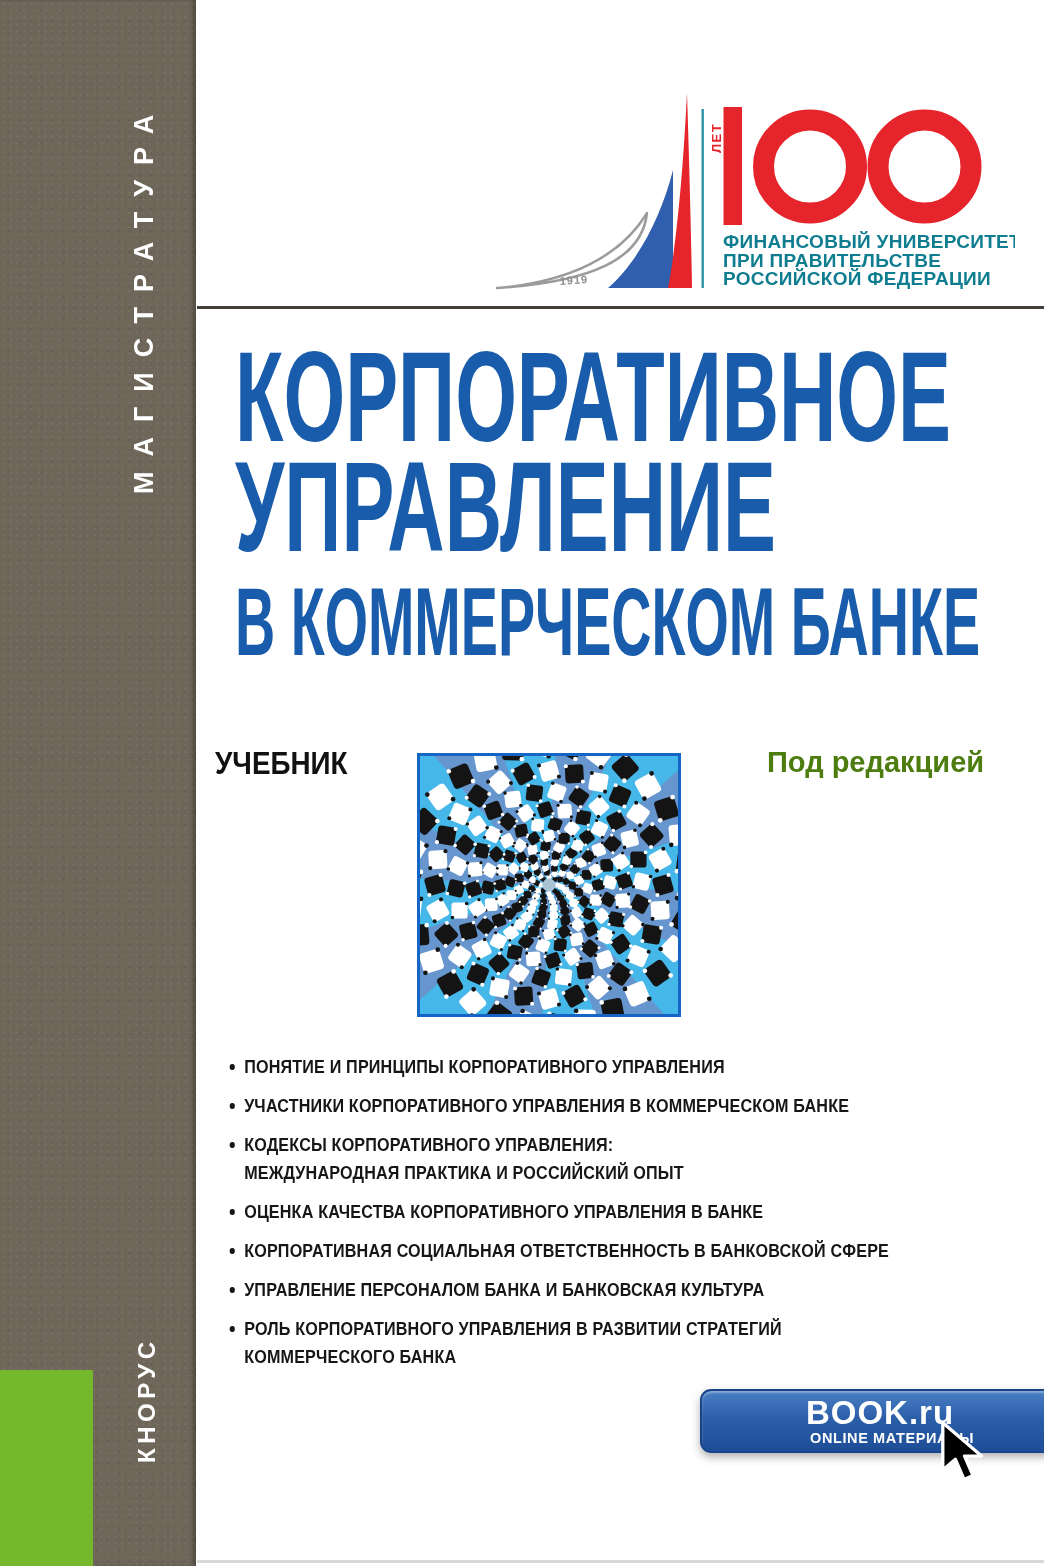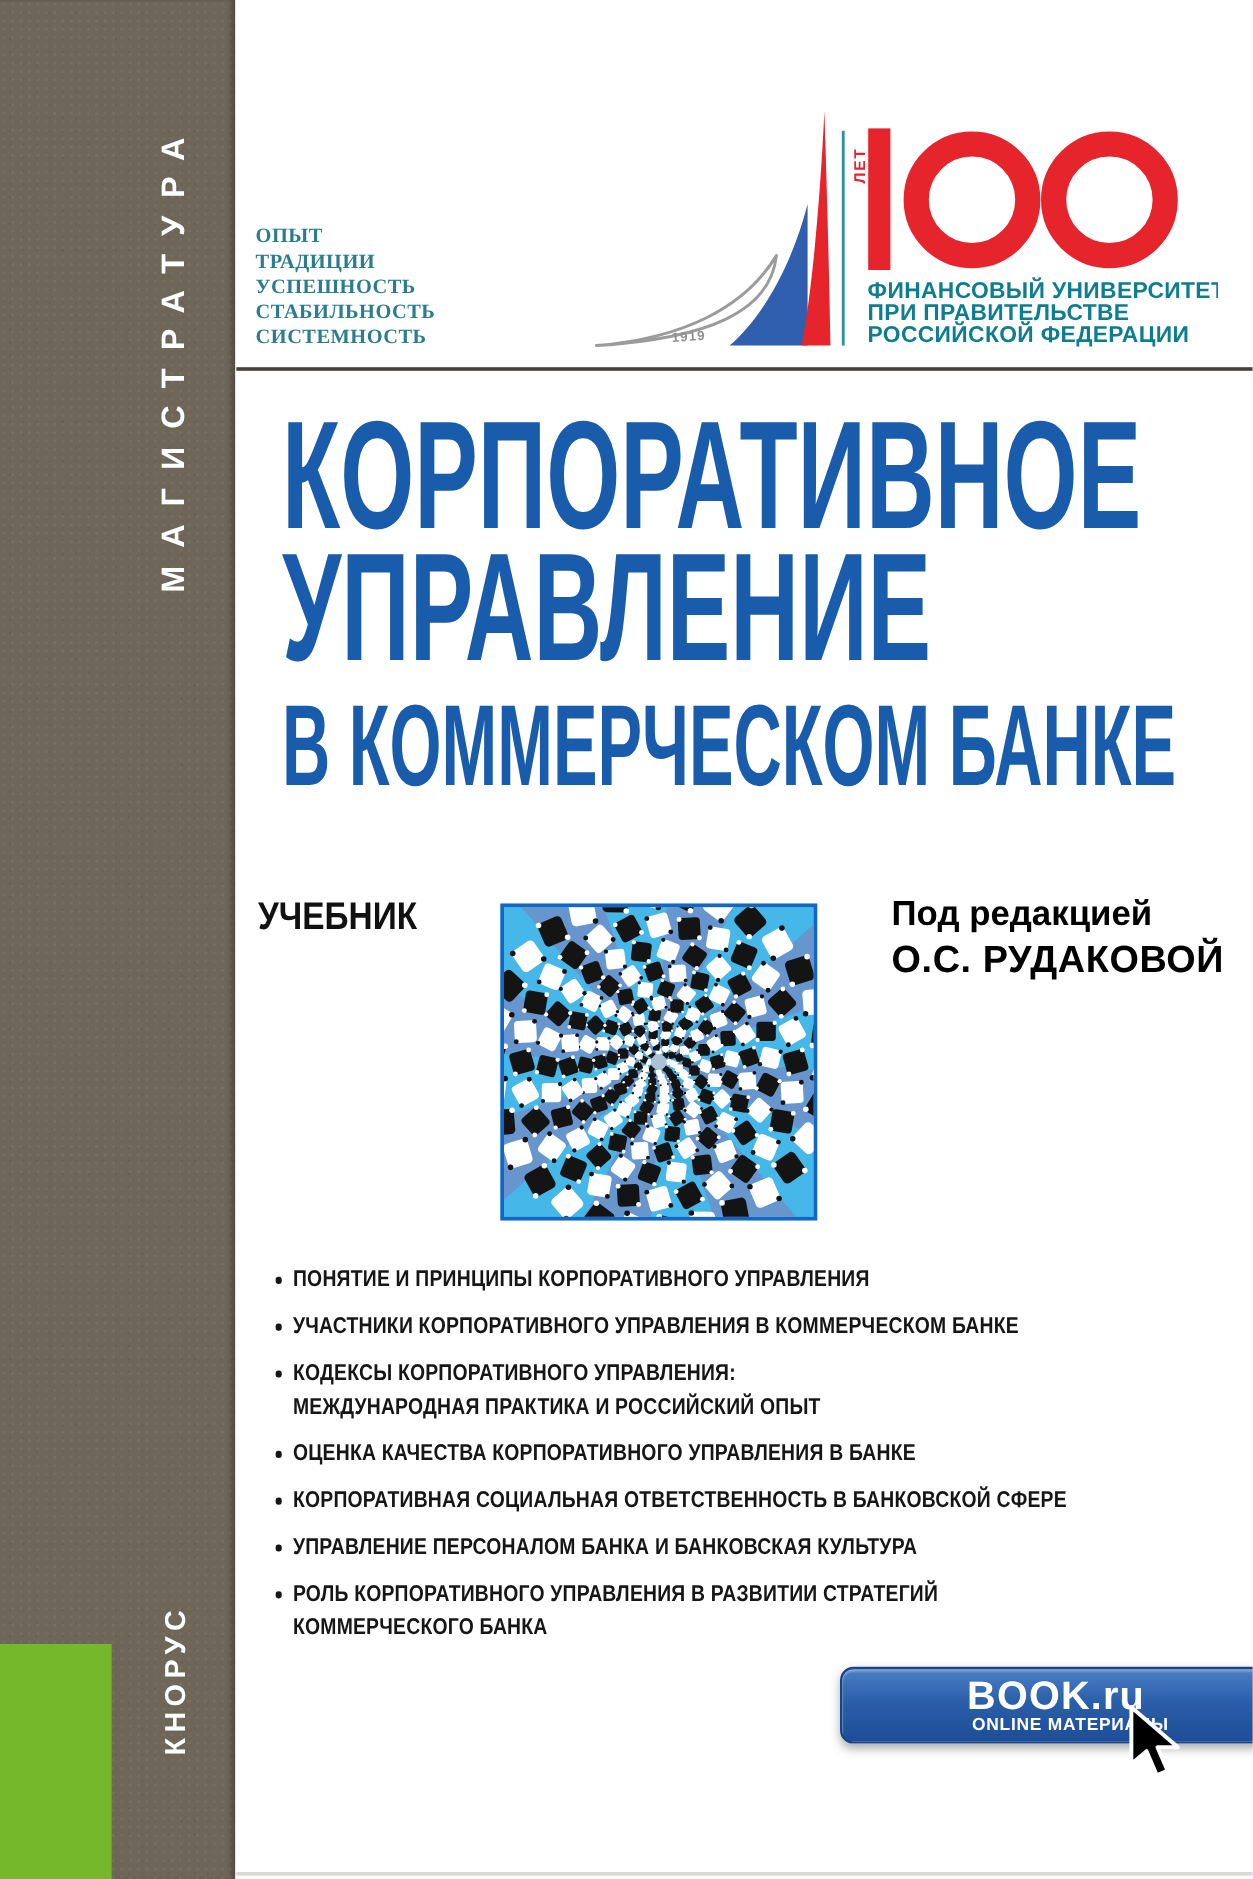--- a/index.html
+++ b/index.html
@@ -44,21 +44,21 @@
   .title-line{position:absolute;left:235px;color:var(--title_blue,#185CAB);
     font-weight:bold;line-height:1;white-space:nowrap;transform-origin:0 0;}
   .title-line.l1{top:333px;font-size:128px;transform:scaleX(.62);}
   .title-line.l2{top:443px;font-size:128px;transform:scaleX(.62);}
   .title-line.l3{top:574px;font-size:96px;transform:scaleX(.58);}
   
   .book-type{position:absolute;left:215px;top:747px;font-size:32px;font-weight:bold;
     color:#111;white-space:nowrap;transform:scaleX(.87);transform-origin:0 0;line-height:1;}
   .spiral-box{position:absolute;left:417px;top:753px;width:258px;height:258px;
     border:3px solid var(--spiral_border_blue,#1565C4);background:var(--spiral_light_blue,#45B7E8);}
-  .editor{position:absolute;color:#000000;font-weight:bold;line-height:1;white-space:nowrap;}
+  .editor{position:absolute;color:#4d7c0f;font-weight:bold;line-height:1;white-space:nowrap;margin-left:24px;}
   .editor-prefix{left:743px;top:748px;font-size:29px;}
   .editor-name{left:743px;top:784px;font-size:31.5px;letter-spacing:.5px;}
   
   .topics{position:absolute;left:228px;top:1053px;margin:0;padding:0;list-style:none;
     transform:scaleX(.85);transform-origin:0 0;}
   .topics li{position:relative;padding-left:19px;margin:0 0 11px 0;
     font-size:19px;font-weight:bold;line-height:28px;color:#161616;
     white-space:pre-line;letter-spacing:.2px;}
   .topics li::before{content:"";position:absolute;left:2px;top:11px;width:5.5px;height:5.5px;
     border-radius:50%;background:#161616;}
@@ -76,27 +76,20 @@
 </head>
 <body>
 
 <div id="page">
 
   <div class="spine"></div>
   <div class="spine-text spine-program">МАГИСТРАТУРА</div>
   <div class="green-block"></div>
   <div class="spine-text spine-publisher">КНОРУС</div>
 
-  <div class="slogan">
-    <div>ОПЫТ</div>
-    <div>ТРАДИЦИИ</div>
-    <div>УСПЕШНОСТЬ</div>
-    <div>СТАБИЛЬНОСТЬ</div>
-    <div>СИСТЕМНОСТЬ</div>
-  </div>
 
   <svg class="logo-svg" width="525" height="210" viewBox="0 0 525 210">
 
     <g>
       <path d="M7,203 C80,197 131,171 157,128 C152,175 100,197 7,203 Z" fill="#ffffff" stroke="#9b9b9b" stroke-width="2.5" stroke-linejoin="round"></path>
       <text class="logo-small" x="70" y="200" font-size="11" fill="#8f8f8f" letter-spacing="1" transform="rotate(-4 70 200)">1919</text>
       <path d="M183,85 C171,132 148,177 118,203 L183,203 Z" fill="#2F5FAE"></path>
       <path d="M197,8 C193,90 186,162 178,203 L202,203 C201,140 199,70 197,8 Z" fill="#E5242B"></path>
       <rect x="211.5" y="24" width="2.4" height="179" fill="#2D93A4"></rect>
     </g>
@@ -843,21 +836,20 @@
         <circle cx="156.14219146420248" cy="254.81408234576043" r="2.3222652895335747" fill="#141414"></circle>
         <circle cx="174.32714116450336" cy="273.64514901517873" r="2.3222652895335747" fill="#141414"></circle>
         <rect x="125.77128255795051" y="258.2523835495786" width="21.111502632123408" height="21.111502632123408" rx="3.8000704737822133" fill="#141414" transform="rotate(553 136.32703387401222 268.80813486564034)"></rect>
         <circle cx="129.39085087017543" cy="257.7079217048527" r="2.3222652895335747" fill="#ffffff"></circle>
         <circle cx="143.263216877849" cy="279.908348026428" r="2.3222652895335747" fill="#ffffff"></circle>
         <circle cx="129" cy="129" r="6.5" fill="#a9c3d4"></circle>
       </svg>
   </div>
 
   <div class="editor editor-prefix">Под редакцией</div>
-  <div class="editor editor-name">О.С. РУДАКОВОЙ</div>
 
   <ul class="topics">
     <li>ПОНЯТИЕ И ПРИНЦИПЫ КОРПОРАТИВНОГО УПРАВЛЕНИЯ</li>
     <li>УЧАСТНИКИ КОРПОРАТИВНОГО УПРАВЛЕНИЯ В КОММЕРЧЕСКОМ БАНКЕ</li>
     <li>КОДЕКСЫ КОРПОРАТИВНОГО УПРАВЛЕНИЯ:
 МЕЖДУНАРОДНАЯ ПРАКТИКА И РОССИЙСКИЙ ОПЫТ</li>
     <li>ОЦЕНКА КАЧЕСТВА КОРПОРАТИВНОГО УПРАВЛЕНИЯ В БАНКЕ</li>
     <li>КОРПОРАТИВНАЯ СОЦИАЛЬНАЯ ОТВЕТСТВЕННОСТЬ В БАНКОВСКОЙ СФЕРЕ</li>
     <li>УПРАВЛЕНИЕ ПЕРСОНАЛОМ БАНКА И БАНКОВСКАЯ КУЛЬТУРА</li>
     <li>РОЛЬ КОРПОРАТИВНОГО УПРАВЛЕНИЯ В РАЗВИТИИ СТРАТЕГИЙ КОММЕРЧЕСКОГО БАНКА</li>

